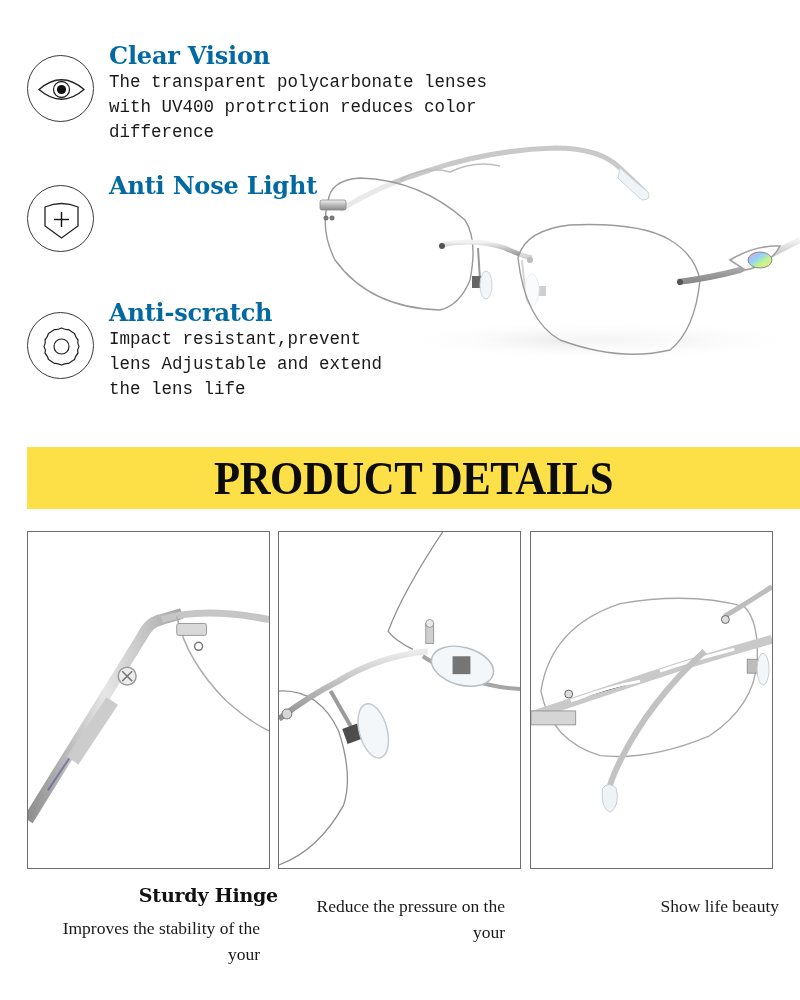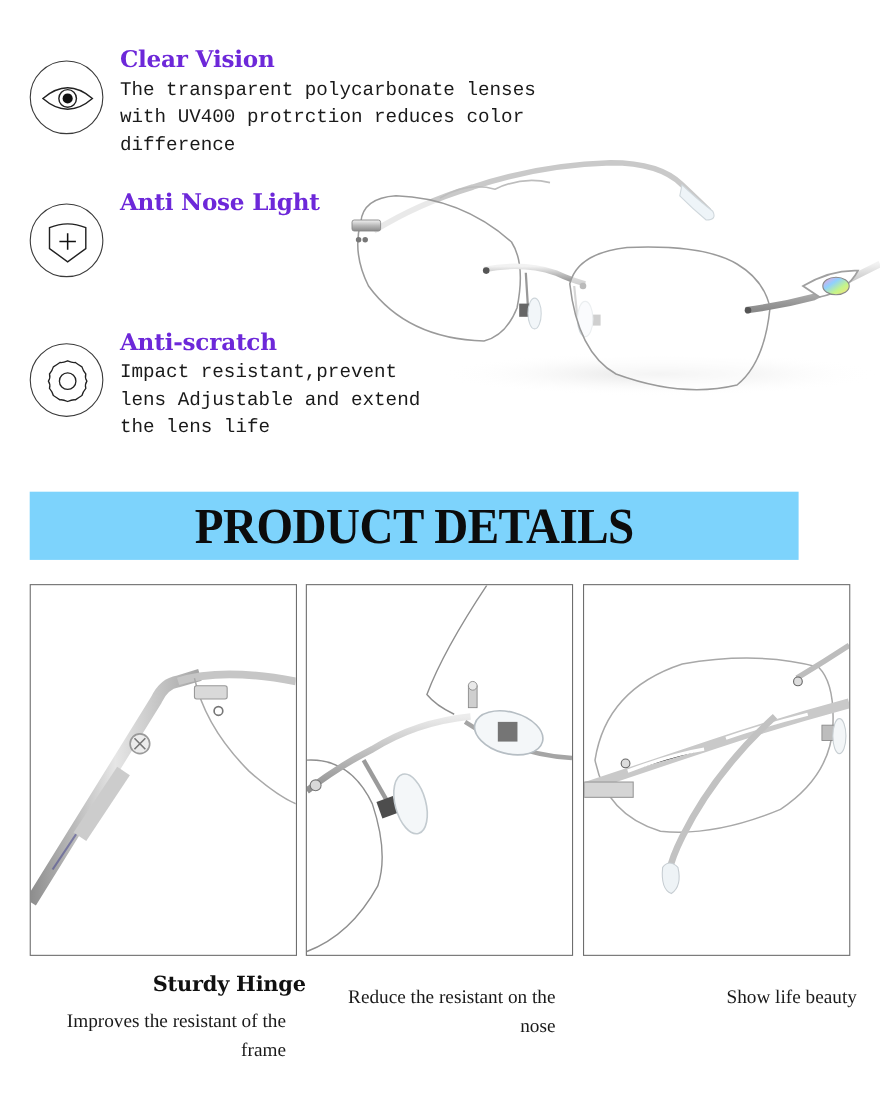--- a/index.html
+++ b/index.html
@@ -7,33 +7,33 @@
   body { position: relative; font-family: "DejaVu Serif", "Liberation Serif", serif; color: #111; }
 
   .feature { position: absolute; left: 27px; width: 470px; height: 70px; }
   .feature .icon-circle {
     position: absolute; left: 0; top: 0; width: 67px; height: 67px;
     border: 1.2px solid #3a3a3a; border-radius: 50%;
   }
   .feature .icon-circle svg { position: absolute; left: 0; top: 0; width: 67px; height: 67px; }
   .feature .f-title {
     position: absolute; left: 82px; top: -14px;
-    font-family: "DejaVu Serif", serif; font-weight: bold; font-size: 21px; letter-spacing: -0.2px;
-    color: #6d28d9; white-space: nowrap;
+    font-family: "DejaVu Serif", serif; font-weight: bold; font-size: 24px; letter-spacing: -0.2px;
+    color: #0369a1; white-space: nowrap;
   }
   .feature .f-desc {
     position: absolute; left: 82px; top: 15px; width: 400px;
     font-family: Liberation Mono, monospace; font-size: 17.5px; line-height: 25px; color: #1a1a1a;
   }
 
   .hero-glasses { position: absolute; left: 300px; top: 130px; width: 500px; height: 240px; }
 
   .banner {
-    position: absolute; left: 27px; top: 447px; width: 699px; height: 62px;
-    background: #7dd3fc;
+    position: absolute; left: 27px; top: 447px; width: 774px; height: 62px;
+    background: #fde047;
     display: flex; align-items: center; justify-content: center;
   }
   .banner h1 {
     font-family: "Liberation Serif", serif; font-weight: bold; font-size: 46px;
     letter-spacing: -0.5px; color: #0c0c0c; transform: scaleX(0.93);
   }
 
   .panel {
     position: absolute; top: 531px; height: 338px;
     border: 1.5px solid #6e6e6e; background: #fff; overflow: hidden;
@@ -222,20 +222,20 @@
 
     <path d="M72 258 Q78 250 86 258 Q90 275 80 282 Q70 278 72 258 Z" fill="#eef3f6" stroke="#c6cdd2" stroke-width="1"></path>
 
     <rect x="218" y="128" width="12" height="14" fill="#bdbdbd" stroke="#888" stroke-width="0.8"></rect>
     <ellipse cx="234" cy="138" rx="6" ry="16" fill="#f3f6f8" stroke="#c8cfd3" stroke-width="1"></ellipse>
   </svg>
 </div>
 
 <div class="caption caption-1">
   <div class="c-title">Sturdy Hinge</div>
-  <div class="c-desc" style="padding:0 18px;">Improves the resistant of the frame</div>
+  <div class="c-desc" style="padding:0 18px;">Improves the stability of the your</div>
 </div>
 <div class="caption caption-2">
-  <div class="c-desc" style="padding:0 25px;">Reduce the resistant on the nose</div>
+  <div class="c-desc" style="padding:0 25px;">Reduce the pressure on the your</div>
 </div>
 <div class="caption caption-3">
   <div class="c-desc">Show life beauty</div>
 </div>
 
 </body></html>

